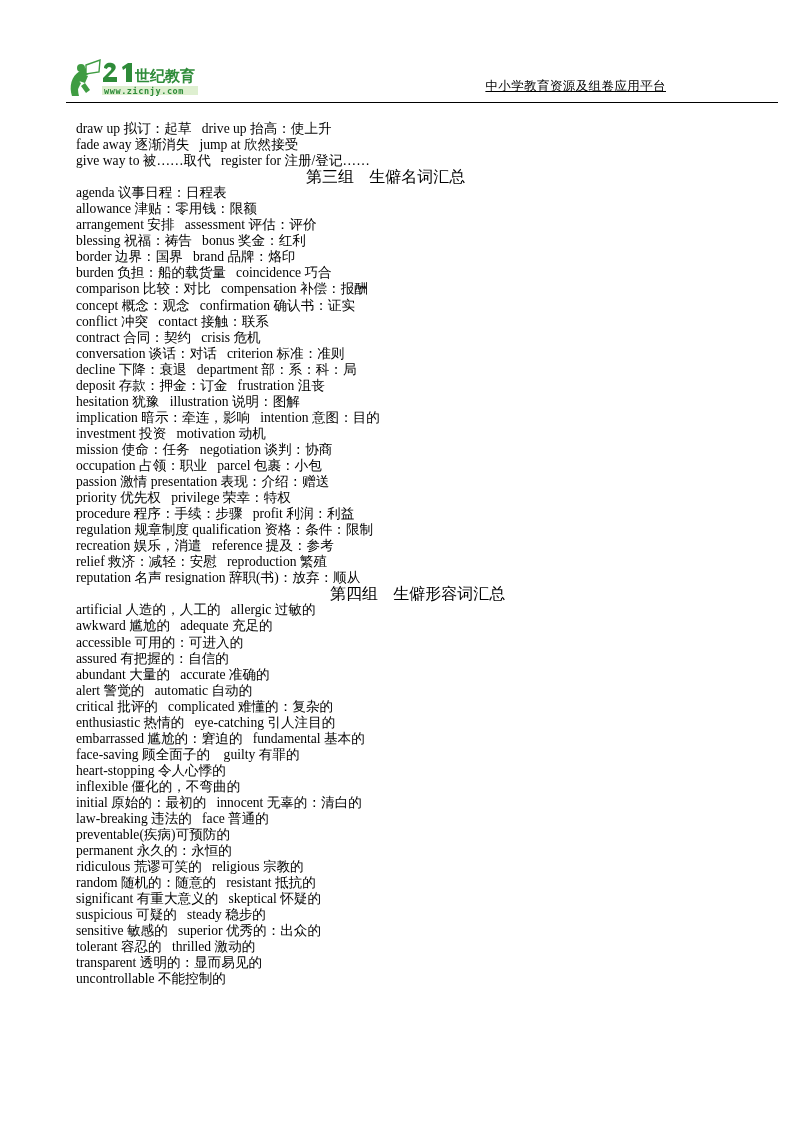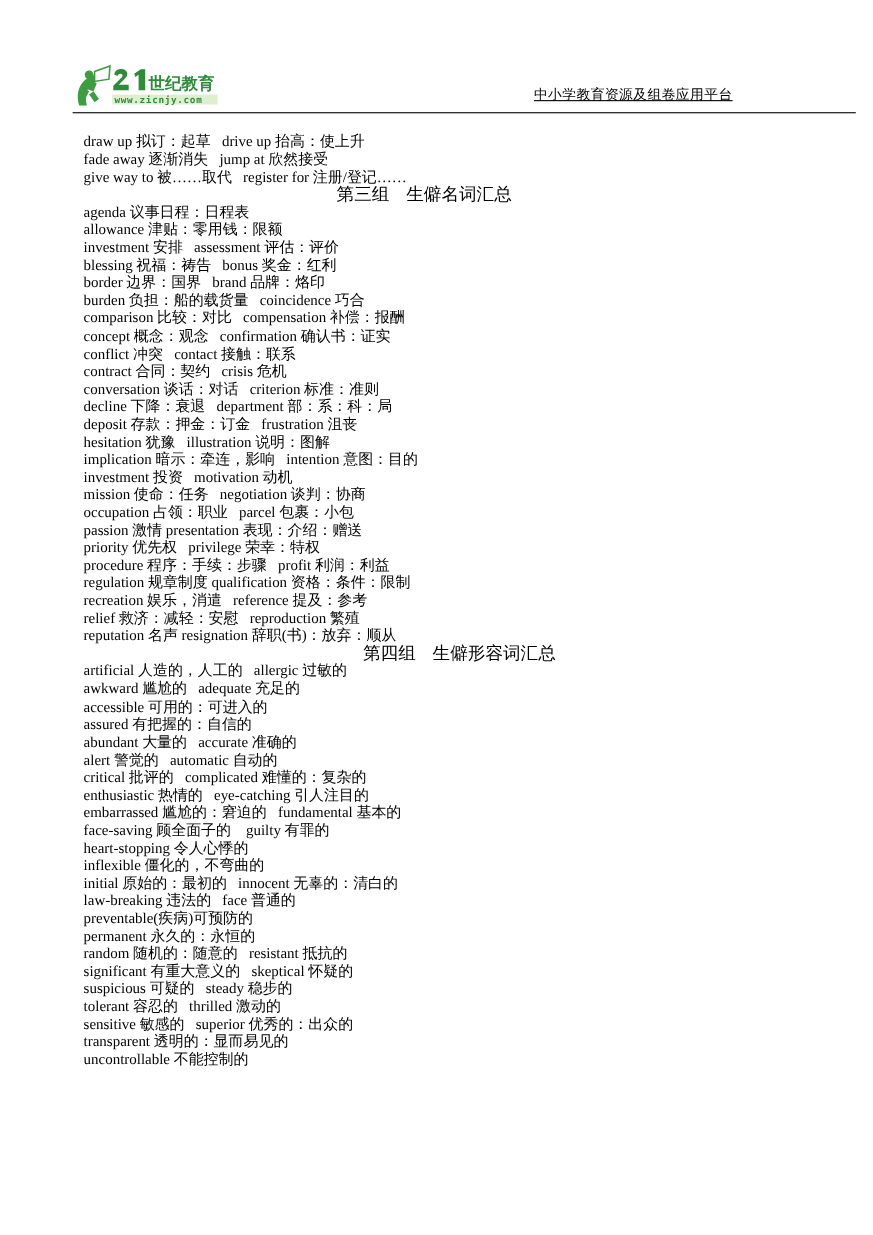--- a/index.html
+++ b/index.html
@@ -118,21 +118,21 @@
   <div class="body-text">
     <div>
         <div class="line">draw up 拟订：起草   drive up 抬高：使上升</div>
         <div class="line">fade away 逐渐消失   jump at 欣然接受</div>
         <div class="line">give way to 被……取代   register for 注册/登记……</div>
       </div>
     <div class="group-head g3">第三组   生僻名词汇总</div>
     <div>
         <div class="line">agenda 议事日程：日程表</div>
         <div class="line">allowance 津贴：零用钱：限额</div>
-        <div class="line">investment 安排   assessment 评估：评价</div>
+        <div class="line">arrangement 安排   assessment 评估：评价</div>
         <div class="line">blessing 祝福：祷告   bonus 奖金：红利</div>
         <div class="line">border 边界：国界   brand 品牌：烙印</div>
         <div class="line">burden 负担：船的载货量   coincidence 巧合</div>
         <div class="line">comparison 比较：对比   compensation 补偿：报酬</div>
         <div class="line">concept 概念：观念   confirmation 确认书：证实</div>
         <div class="line">conflict 冲突   contact 接触：联系</div>
         <div class="line">contract 合同：契约   crisis 危机</div>
         <div class="line">conversation 谈话：对话   criterion 标准：准则</div>
         <div class="line">decline 下降：衰退   department 部：系：科：局</div>
         <div class="line">deposit 存款：押金：订金   frustration 沮丧</div>
@@ -160,23 +160,24 @@
         <div class="line">critical 批评的   complicated 难懂的：复杂的</div>
         <div class="line">enthusiastic 热情的   eye-catching 引人注目的</div>
         <div class="line">embarrassed 尴尬的：窘迫的   fundamental 基本的</div>
         <div class="line">face-saving 顾全面子的    guilty 有罪的</div>
         <div class="line">heart-stopping 令人心悸的</div>
         <div class="line">inflexible 僵化的，不弯曲的</div>
         <div class="line">initial 原始的：最初的   innocent 无辜的：清白的</div>
         <div class="line">law-breaking 违法的   face 普通的</div>
         <div class="line">preventable(疾病)可预防的</div>
         <div class="line">permanent 永久的：永恒的</div>
+        <div class="line">ridiculous 荒谬可笑的   religious 宗教的</div>
         <div class="line">random 随机的：随意的   resistant 抵抗的</div>
         <div class="line">significant 有重大意义的   skeptical 怀疑的</div>
         <div class="line">suspicious 可疑的   steady 稳步的</div>
+        <div class="line">sensitive 敏感的   superior 优秀的：出众的</div>
         <div class="line">tolerant 容忍的   thrilled 激动的</div>
-        <div class="line">sensitive 敏感的   superior 优秀的：出众的</div>
         <div class="line">transparent 透明的：显而易见的</div>
         <div class="line">uncontrollable 不能控制的</div>
       </div>
   </div>
 
 </div>
 
 </body></html>

